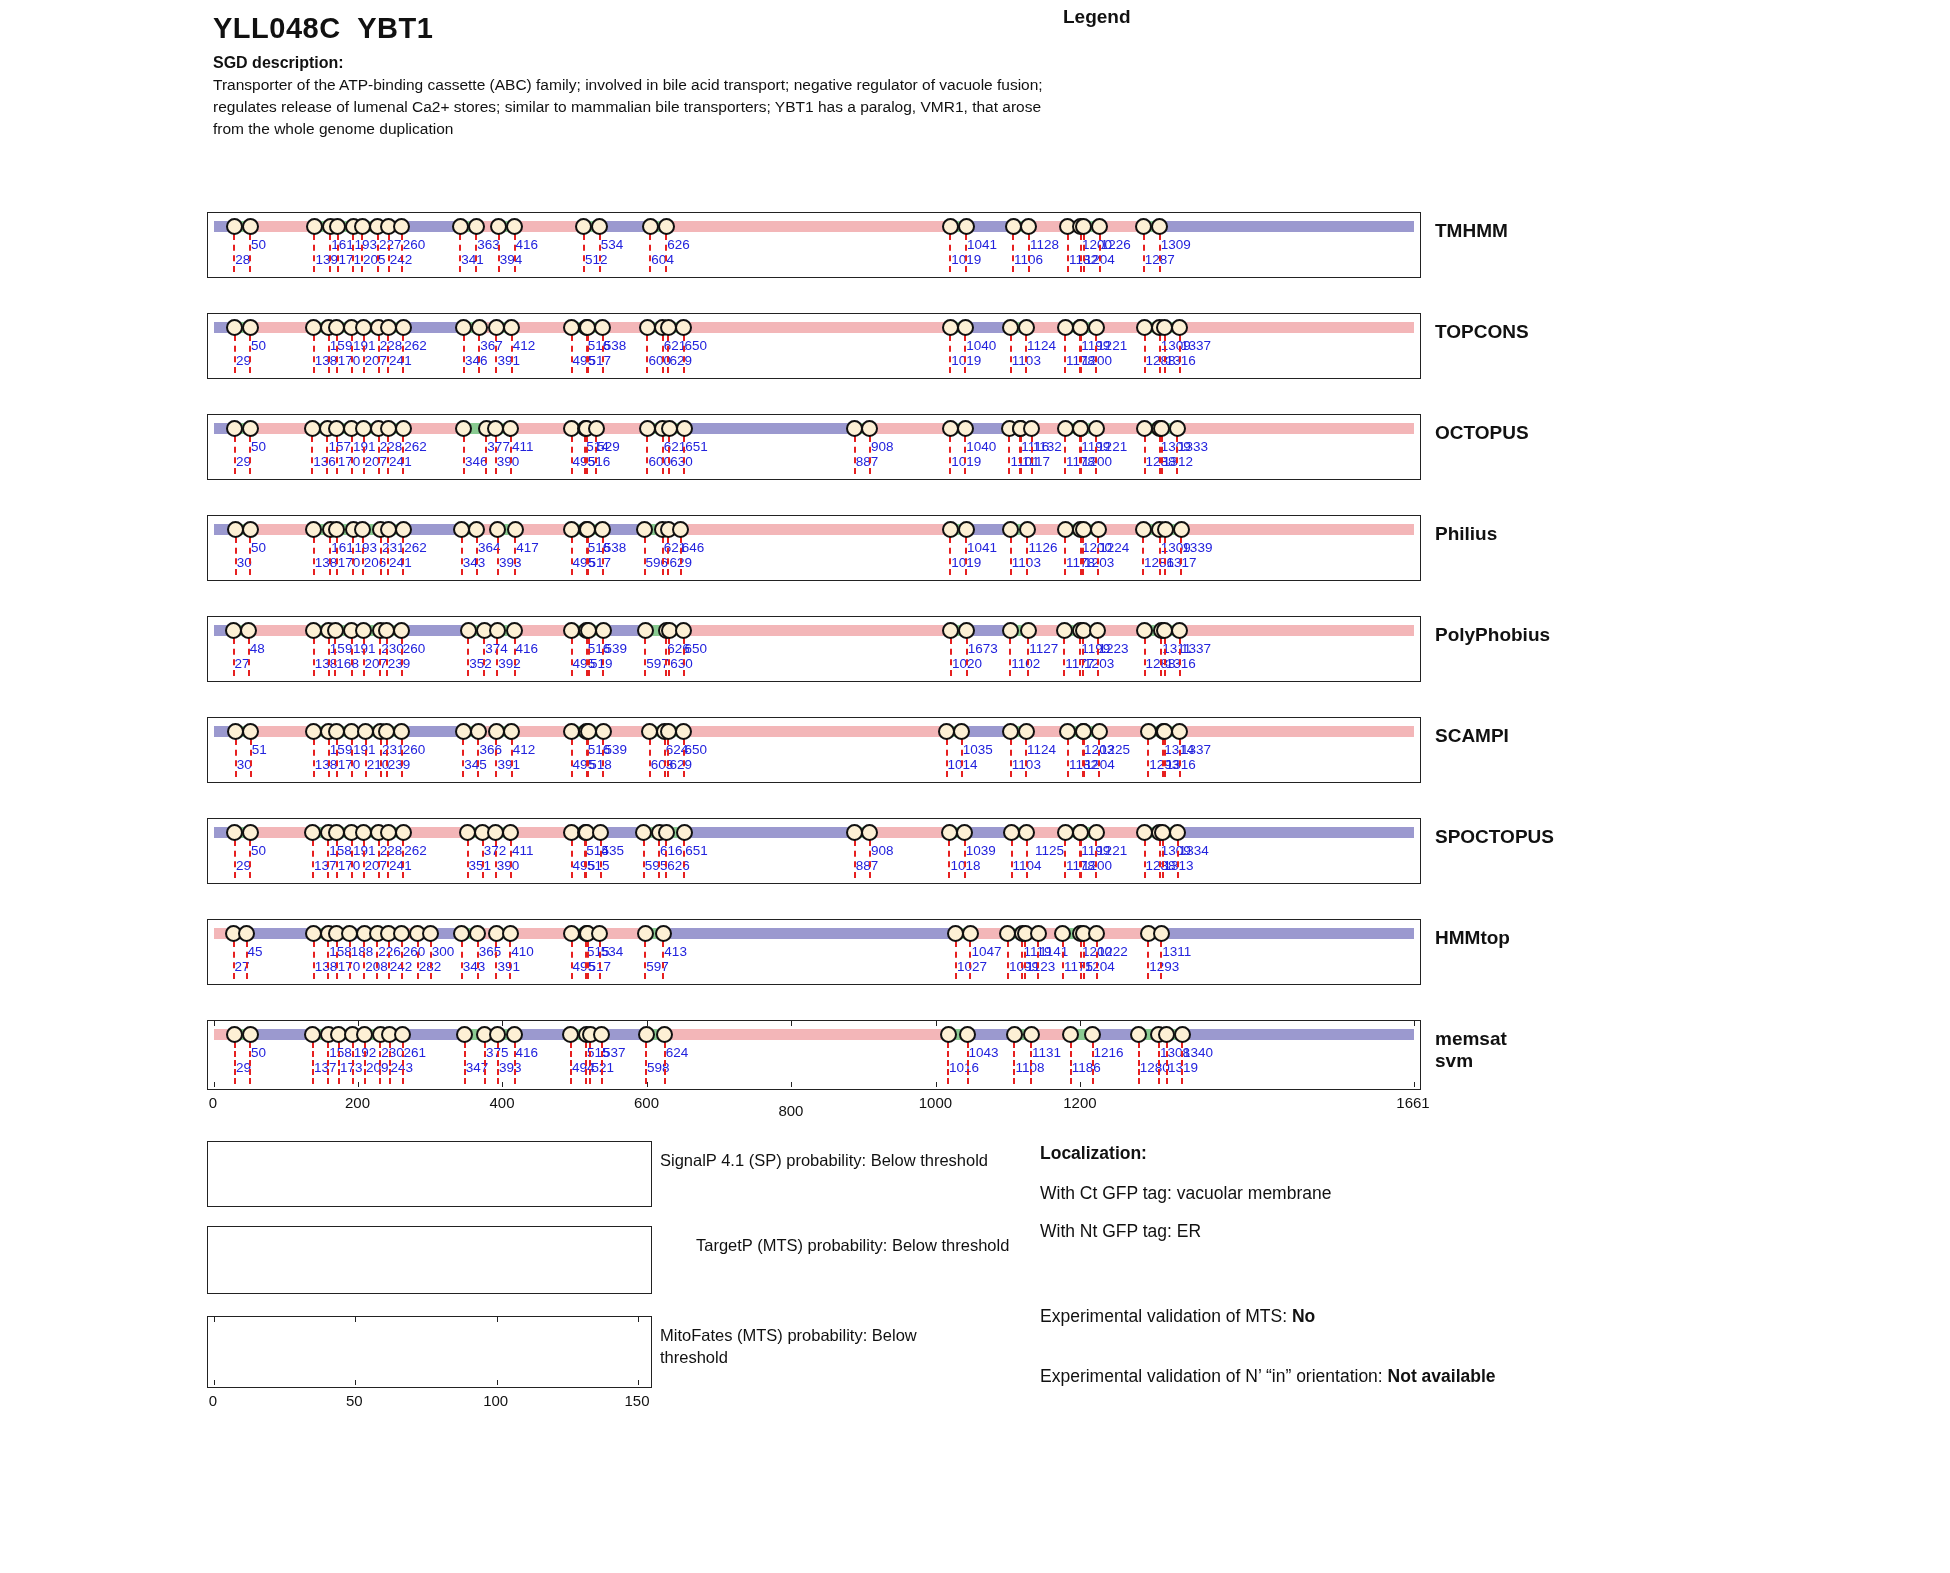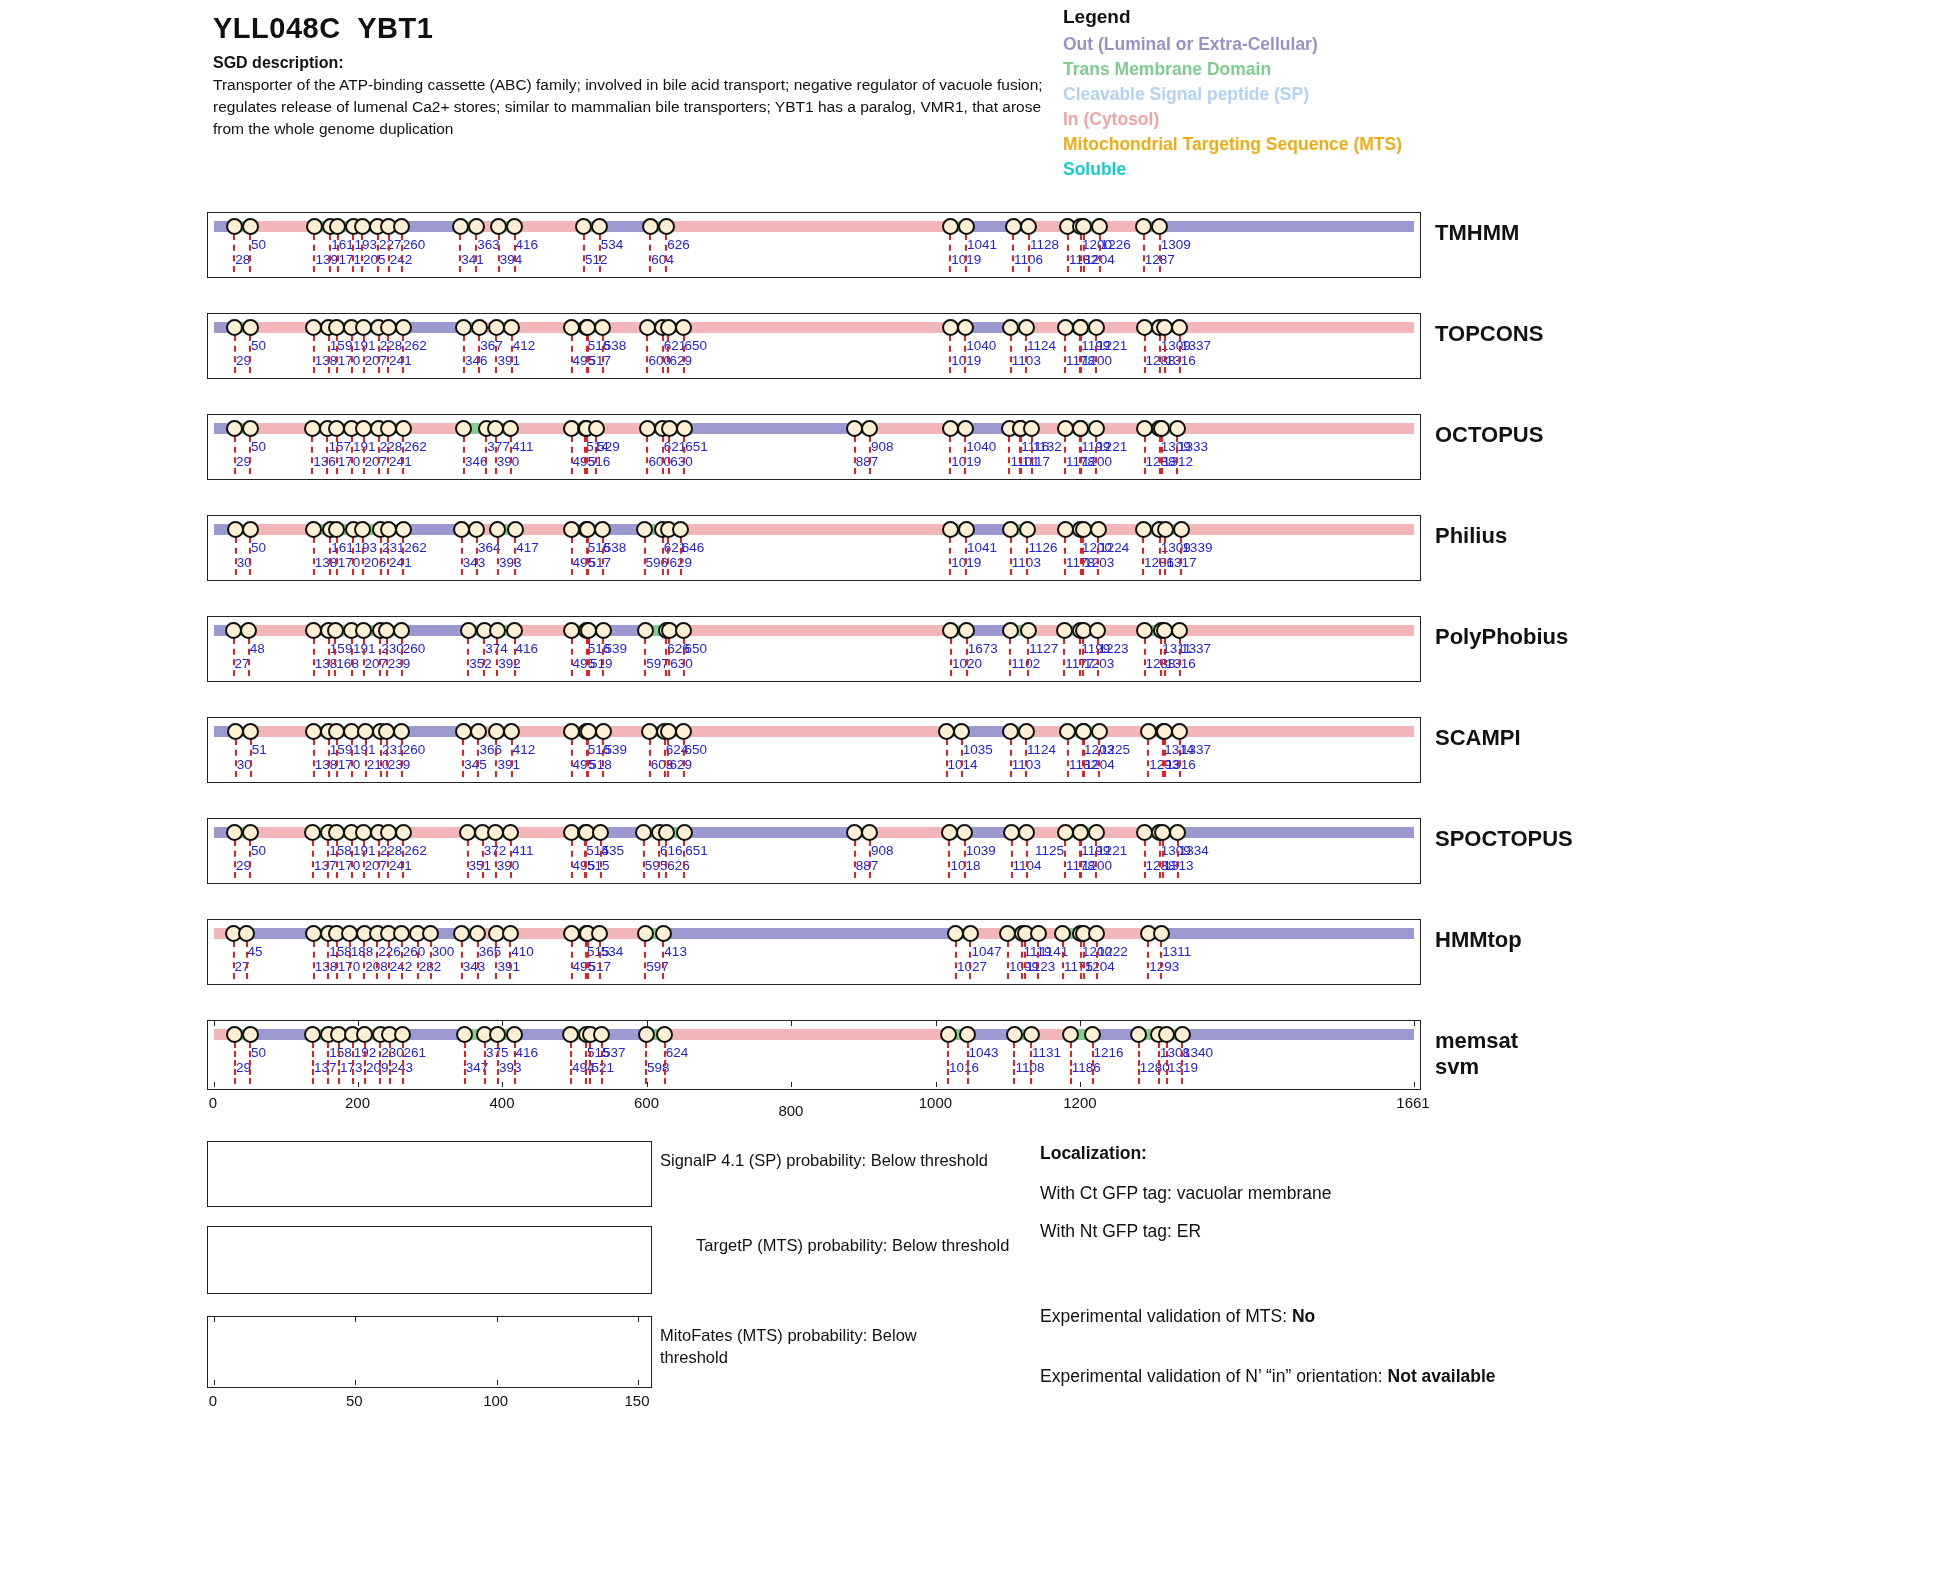--- a/index.html
+++ b/index.html
@@ -11,47 +11,39 @@
   #sgd-text{left:213px;top:74px;width:838px;font-size:15.5px;line-height:1.42;}
   #legend-box{left:1063px;top:6px;width:420px;}
   #legend-title{font-size:19px;font-weight:bold;margin:0 0 4px 0;}
   .legend-item{font-size:17.5px;font-weight:bold;line-height:25px;}
   .pred-box{border:1.3px solid #222;background:#fff;}
   .bar-seg{position:absolute;height:11px;top:8px;}
   .circle{position:absolute;width:17px;height:17px;border:2px solid #111;border-radius:50%;
           box-sizing:border-box;top:5px;}
   .dashline{position:absolute;top:21px;height:38px;width:0;border-left:2px dashed #e62020;}
   .res-label{position:absolute;font-size:13.5px;color:#2222dd;white-space:nowrap;}
-  .pred-name{position:absolute;font-size:22px;font-weight:bold;}
+  .pred-name{position:absolute;font-size:19px;font-weight:bold;}
   .axis-lab{position:absolute;font-size:15px;transform:translateX(-50%);}
   .tickmark{position:absolute;width:0;border-left:1.4px solid #222;}
   .panel-box{position:absolute;border:1.3px solid #222;background:#fff;}
   .panel-lab{position:absolute;font-size:16.5px;line-height:1.35;}
   .ann{position:absolute;font-size:17.5px;}
   .bold{font-weight:bold;}
 </style>
 </head>
 <body>
 
 <div id="stage">
 
   <div class="abs" id="page-title">YLL048C  YBT1</div>
   <div class="abs" id="sgd-label">SGD description:</div>
   <div class="abs" id="sgd-text">Transporter of the ATP-binding cassette (ABC) family; involved in bile acid transport; negative regulator of vacuole fusion; regulates release of lumenal Ca2+ stores; similar to mammalian bile transporters; YBT1 has a paralog, VMR1, that arose from the whole genome duplication</div>
 
   <div class="abs" id="legend-box">
     <div id="legend-title">Legend</div>
-    <div id="legend-list">
-        <div class="legend-item" style="color: rgb(149, 147, 200);">Out (Luminal or Extra-Cellular)</div>
-        <div class="legend-item" style="color: rgb(127, 204, 143);">Trans Membrane Domain</div>
-        <div class="legend-item" style="color: rgb(179, 210, 242);">Cleavable Signal peptide (SP)</div>
-        <div class="legend-item" style="color: rgb(242, 163, 163);">In (Cytosol)</div>
-        <div class="legend-item" style="color: rgb(239, 172, 20);">Mitochondrial Targeting Sequence (MTS)</div>
-        <div class="legend-item" style="color: rgb(23, 204, 204);">Soluble</div>
-      </div>
   </div>
 
   <div class="abs" id="tracks" style="left:0;top:0;">
       <div class="abs pred-box" style="left: 207px; top: 212px; width: 1212px; height: 64px; position: absolute;">
         <div class="bar-seg" style="left: 6px; width: 1200px; background: rgb(243, 182, 184);"></div>
         <div class="bar-seg" style="left: 6px; width: 20.2288px; background: rgb(155, 153, 207);"></div>
         <div class="bar-seg" style="left: 193.839px; width: 58.519px; background: rgb(155, 153, 207);"></div>
         <div class="bar-seg" style="left: 391.792px; width: 50.5719px; background: rgb(155, 153, 207);"></div>
         <div class="bar-seg" style="left: 758.077px; width: 46.9597px; background: rgb(155, 153, 207);"></div>
         <div class="bar-seg" style="left: 951.695px; width: 254.305px; background: rgb(155, 153, 207);"></div>

